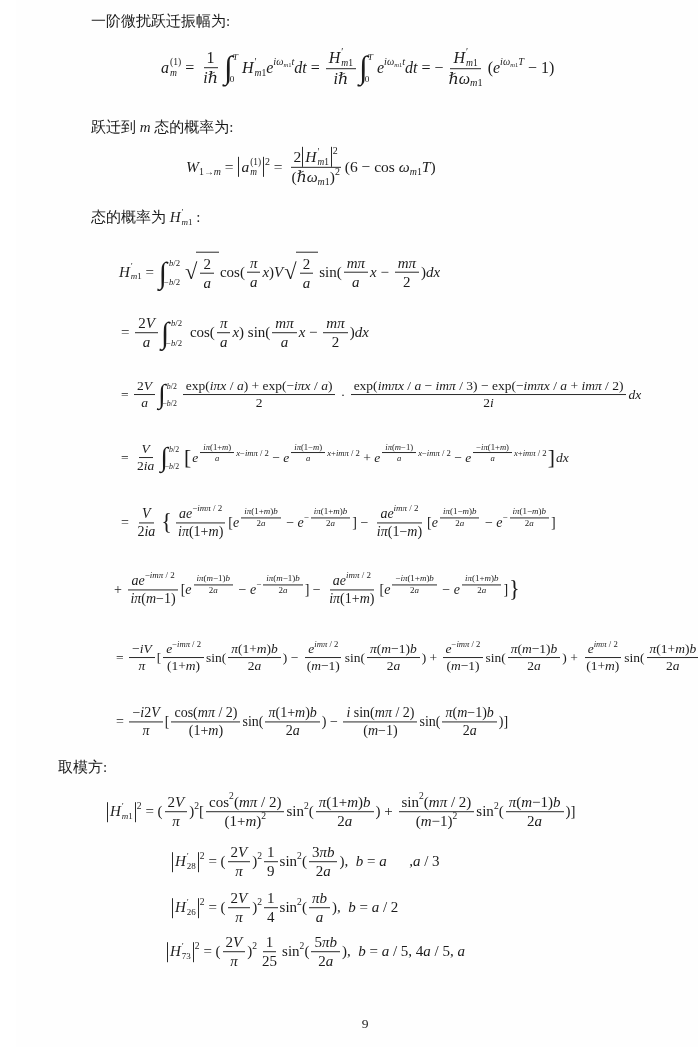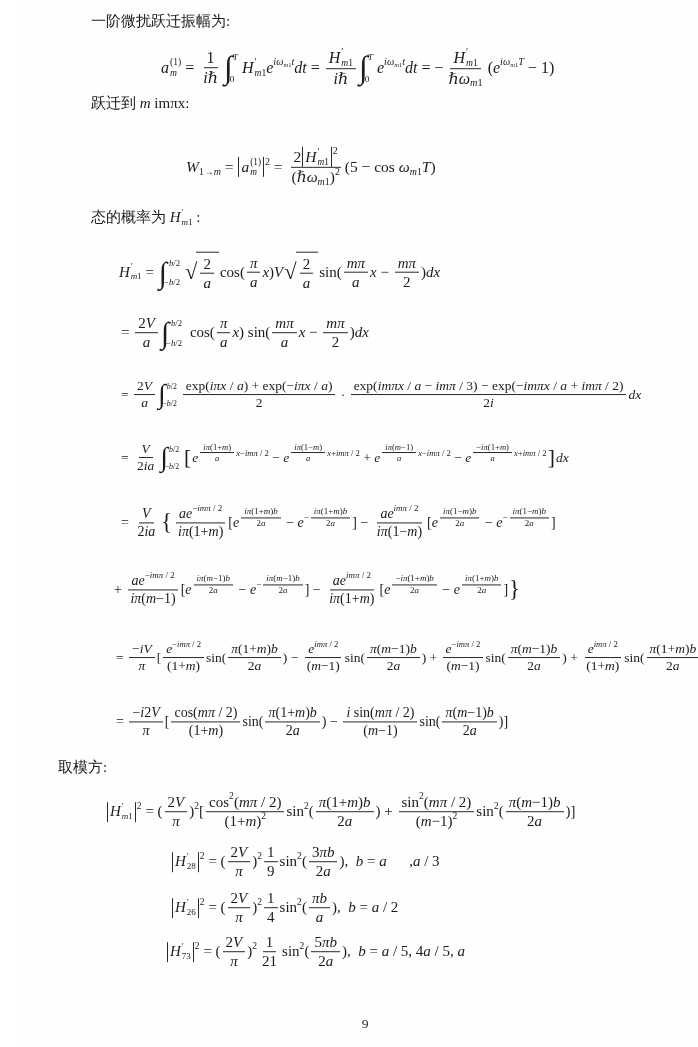--- a/index.html
+++ b/index.html
@@ -212,25 +212,25 @@
                   </span>
                 </span>
               </span>
               <span class="mi">T</span>
             </span>
           </span>
         </span>
         <span class="mr"> − 1)</span>
       </span>
     </div>
-  <div class="line" style="left:75px;top:103px">
+  <div class="line" style="left:75px;top:127px">
       <span class="mrow">
         <span class="mr">跃迁到 </span>
         <span class="mi">m</span>
-        <span class="mr"> imπx:</span>
+        <span class="mr"> 态的概率为:</span>
       </span>
     </div>
   <div class="line" style="left:170px;top:167px;font-size:15.5px">
       <span class="mrow">
         <span class="mrow">
           <span class="mi">W</span>
           <span class="msub">
             <span class="mrow">
               <span class="mr">1→</span>
               <span class="mi">m</span>
@@ -299,21 +299,21 @@
                   </span>
                 </span>
                 <span class="mr">)</span>
               </span>
               <span class="msup">
                 <span class="mr">2</span>
               </span>
             </span>
           </span>
         </span>
-        <span class="mr">(5 − cos </span>
+        <span class="mr">(6 − cos </span>
         <span class="mrow">
           <span class="mi">ω</span>
           <span class="msub">
             <span class="mrow">
               <span class="mi">m</span>
               <span class="mr">1</span>
             </span>
           </span>
         </span>
         <span class="mi">T</span>
@@ -1620,21 +1620,21 @@
           <span class="mr">)</span>
           <span class="msup">
             <span class="mr">2</span>
           </span>
         </span>
         <span class="mfrac">
           <span class="fnum">
             <span class="mr">1</span>
           </span>
           <span class="fden">
-            <span class="mr">21</span>
+            <span class="mr">25</span>
           </span>
         </span>
         <span class="mrow">
           <span class="mr">sin</span>
           <span class="msup">
             <span class="mr">2</span>
           </span>
         </span>
         <span class="mr">(</span>
         <span class="mfrac">

